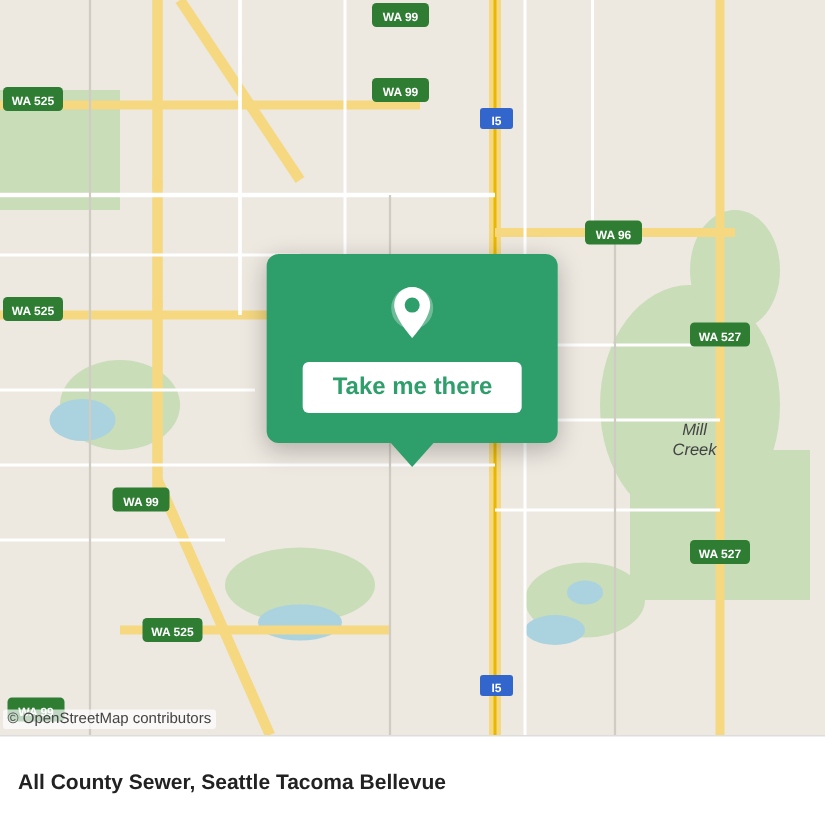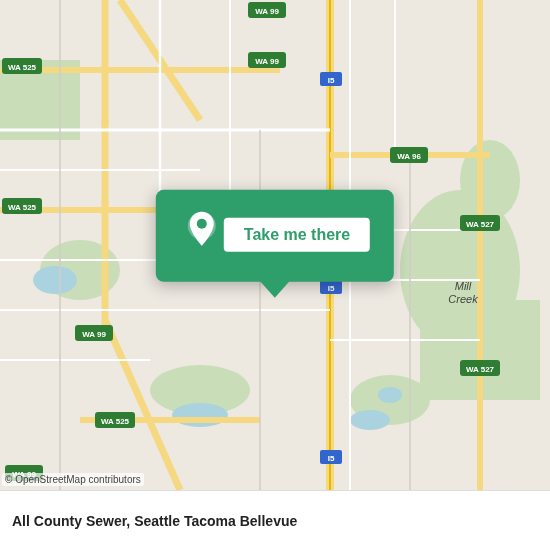--- a/index.html
+++ b/index.html
@@ -43,21 +43,21 @@
     
     #popup-card {
       position: absolute;
       top: 50%;
       left: 50%;
       transform: translate(-50%, -60%);
       background: #2e9e6b;
       border-radius: 8px;
       padding: 18px 24px 20px 24px;
       display: flex;
-      flex-direction: row;
+      flex-direction: column;
       align-items: center;
       min-width: 180px;
       box-shadow: 0 4px 16px rgba(0,0,0,0.25);
       z-index: 10;
     }
 
     #popup-card::after {
       content: '';
       position: absolute;
       bottom: -16px;

